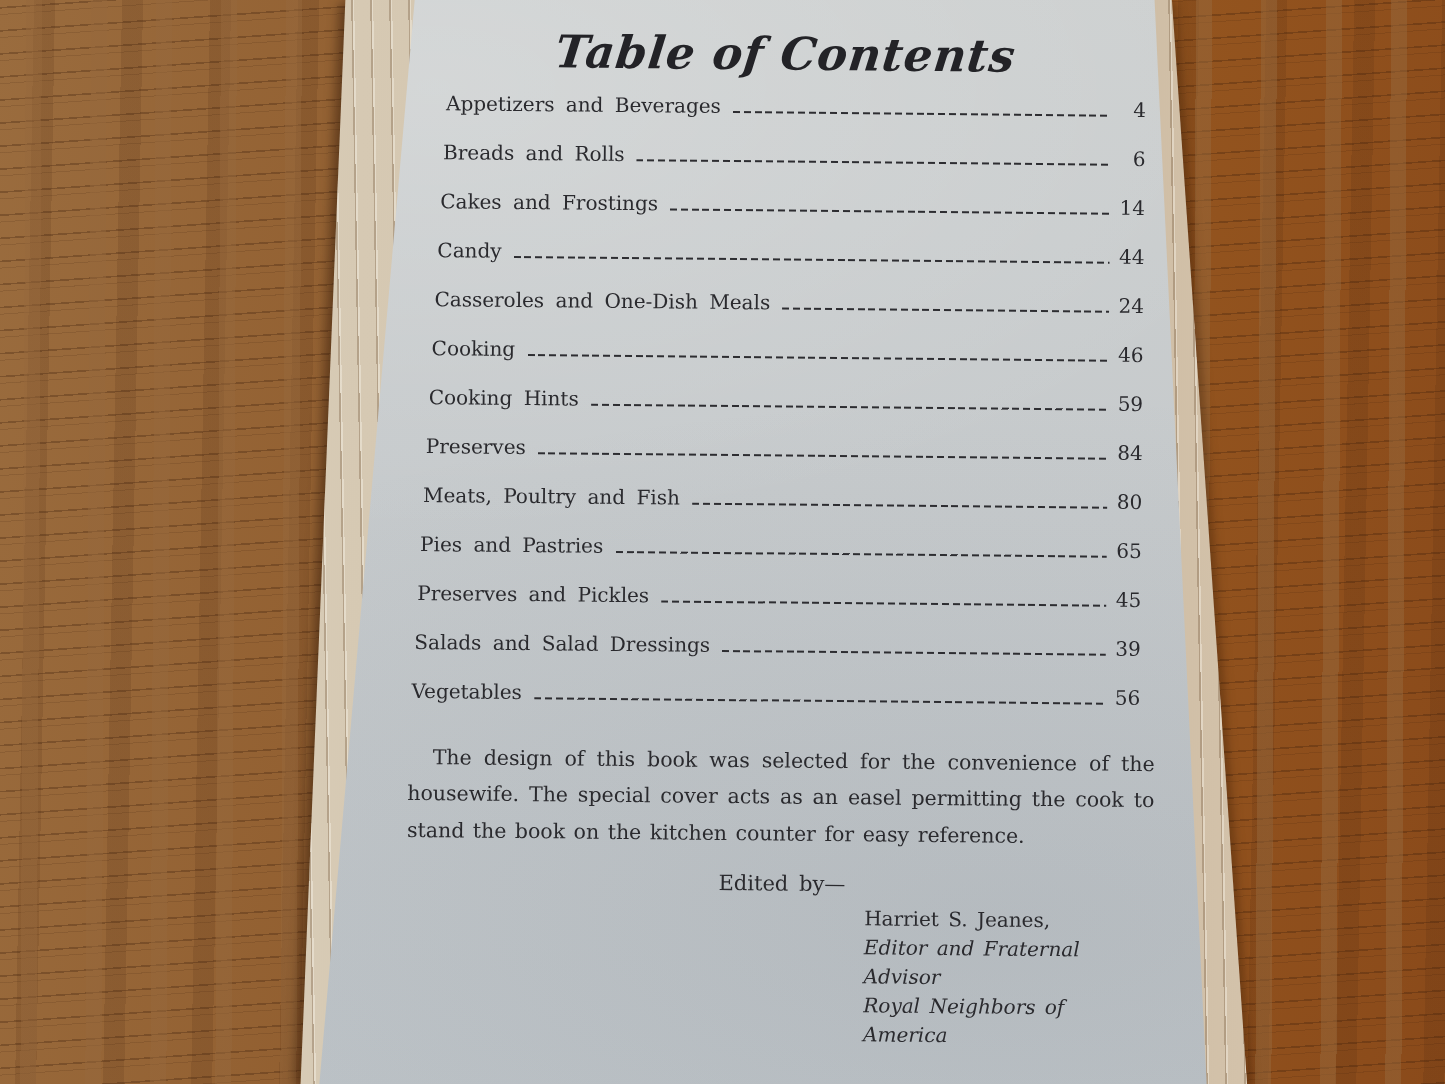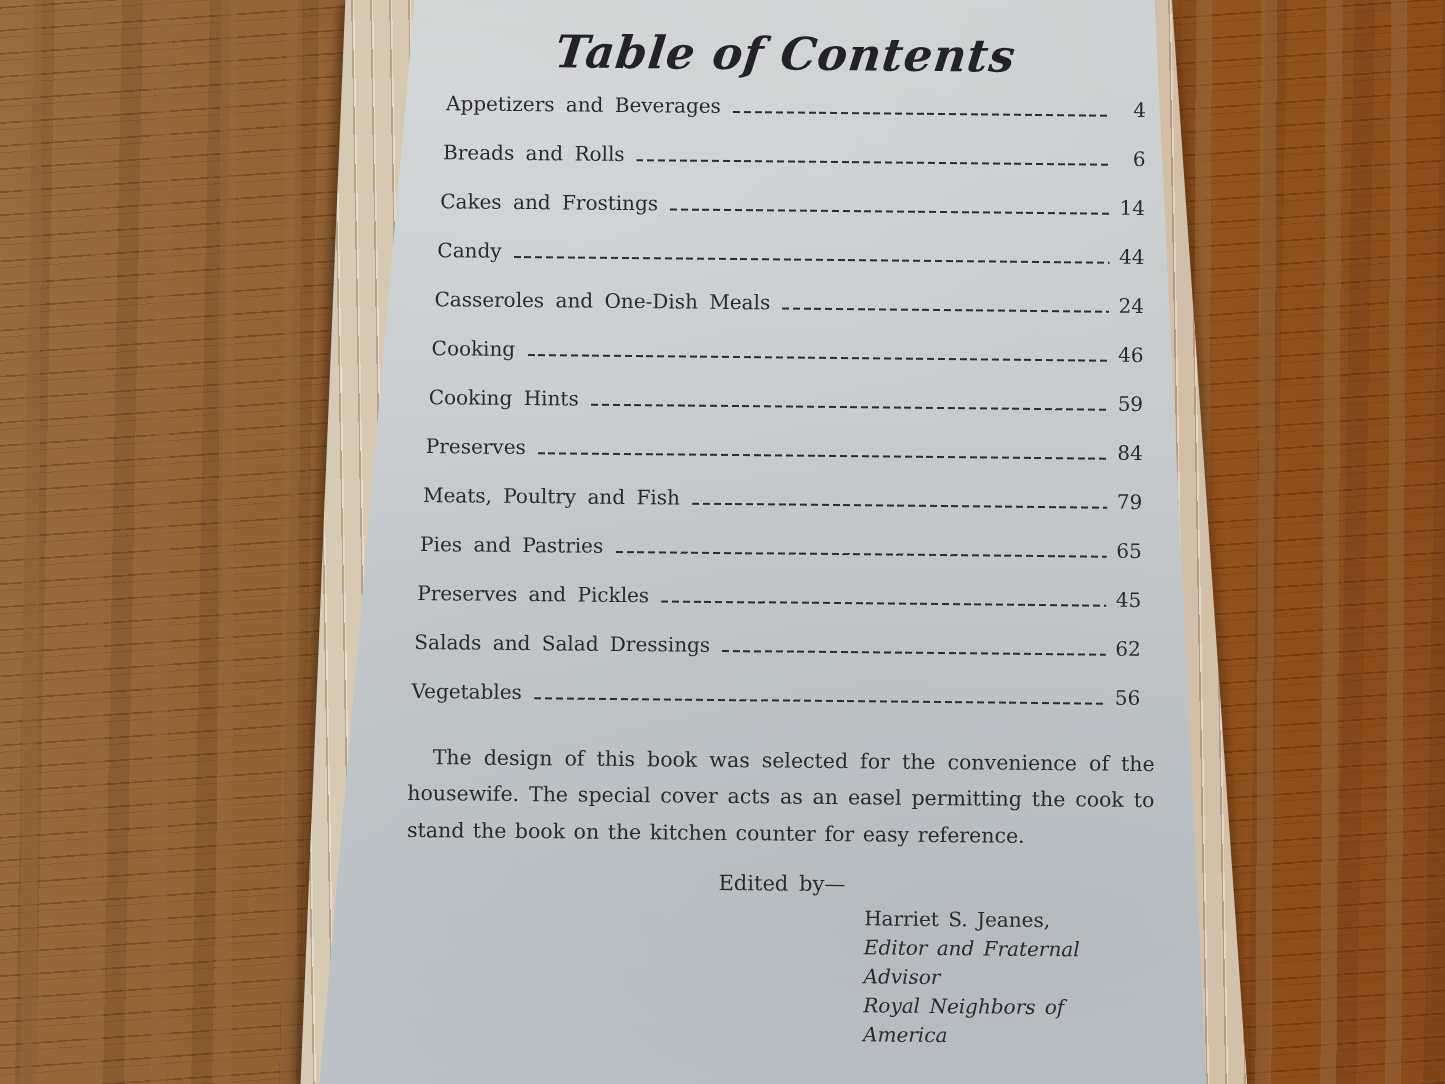--- a/index.html
+++ b/index.html
@@ -166,36 +166,36 @@
           <span class="pnum">59</span>
         </div>
         <div class="row" style="--i:7">
           <span>Preserves</span>
           <span class="leader"></span>
           <span class="pnum">84</span>
         </div>
         <div class="row" style="--i:8">
           <span>Meats, Poultry and Fish</span>
           <span class="leader"></span>
-          <span class="pnum">79</span>
+          <span class="pnum">80</span>
         </div>
         <div class="row" style="--i:9">
           <span>Pies and Pastries</span>
           <span class="leader"></span>
           <span class="pnum">65</span>
         </div>
         <div class="row" style="--i:10">
           <span>Preserves and Pickles</span>
           <span class="leader"></span>
           <span class="pnum">45</span>
         </div>
         <div class="row" style="--i:11">
           <span>Salads and Salad Dressings</span>
           <span class="leader"></span>
-          <span class="pnum">62</span>
+          <span class="pnum">39</span>
         </div>
         <div class="row" style="--i:12">
           <span>Vegetables</span>
           <span class="leader"></span>
           <span class="pnum">56</span>
         </div>
       </div>
 
       <p class="note">The design of this book was selected for the convenience of the housewife. The special cover acts as an easel permitting the cook to stand the book on the kitchen counter for easy reference.</p>
 

